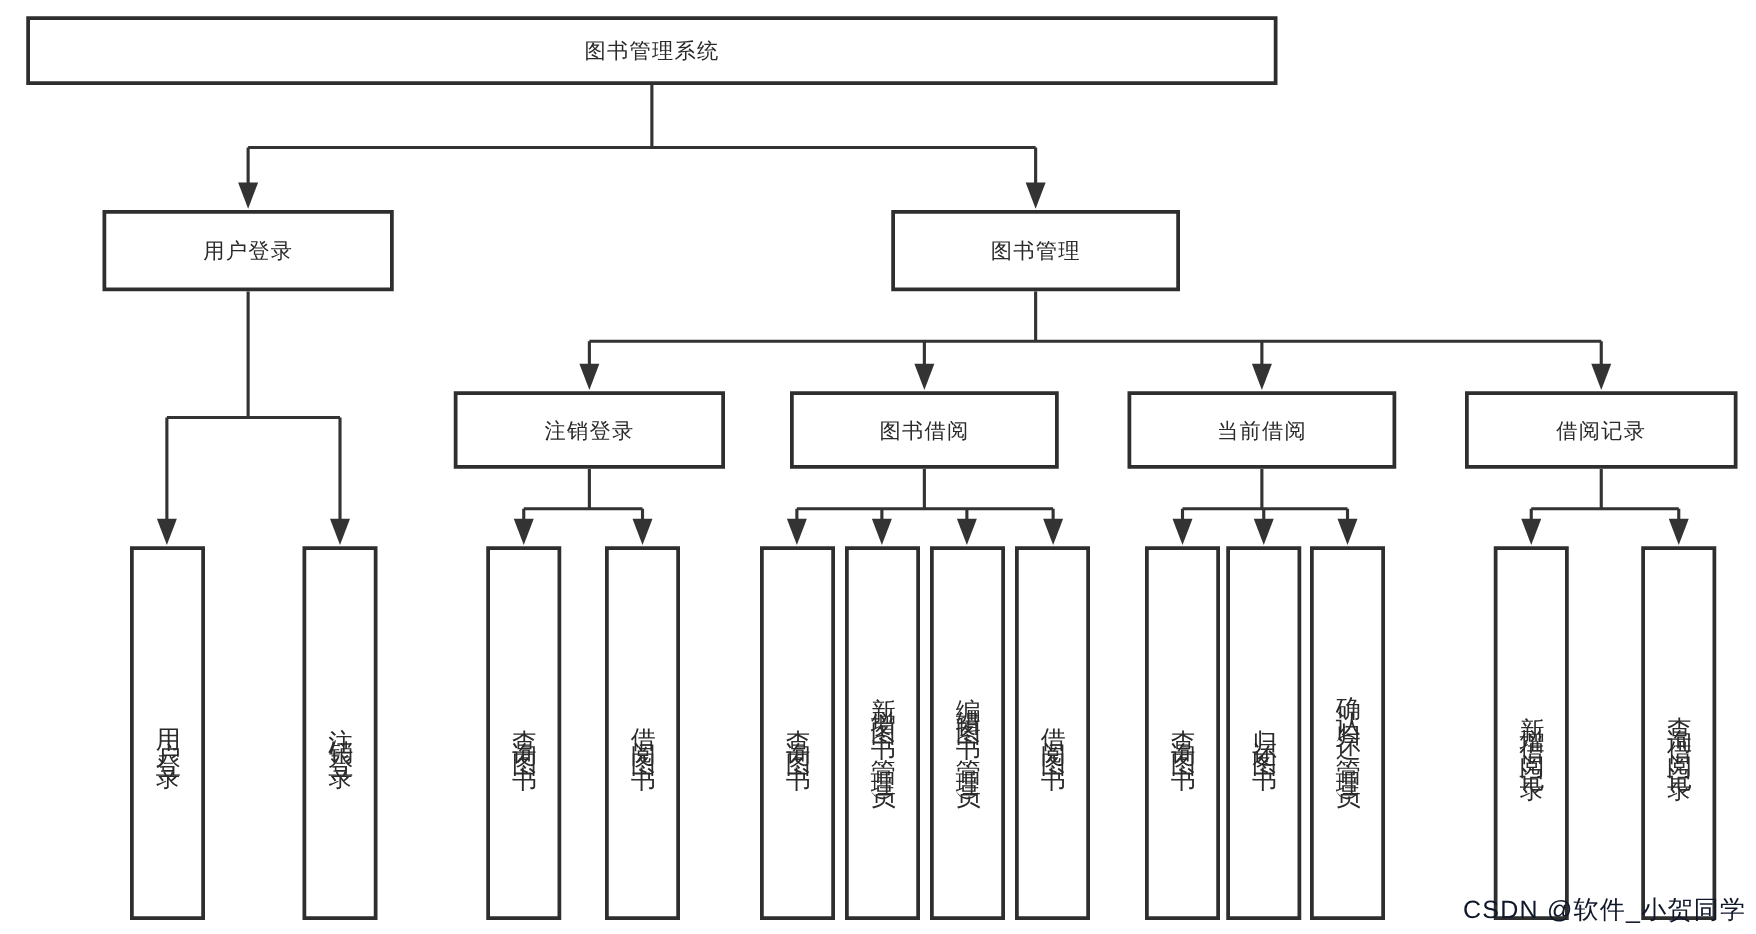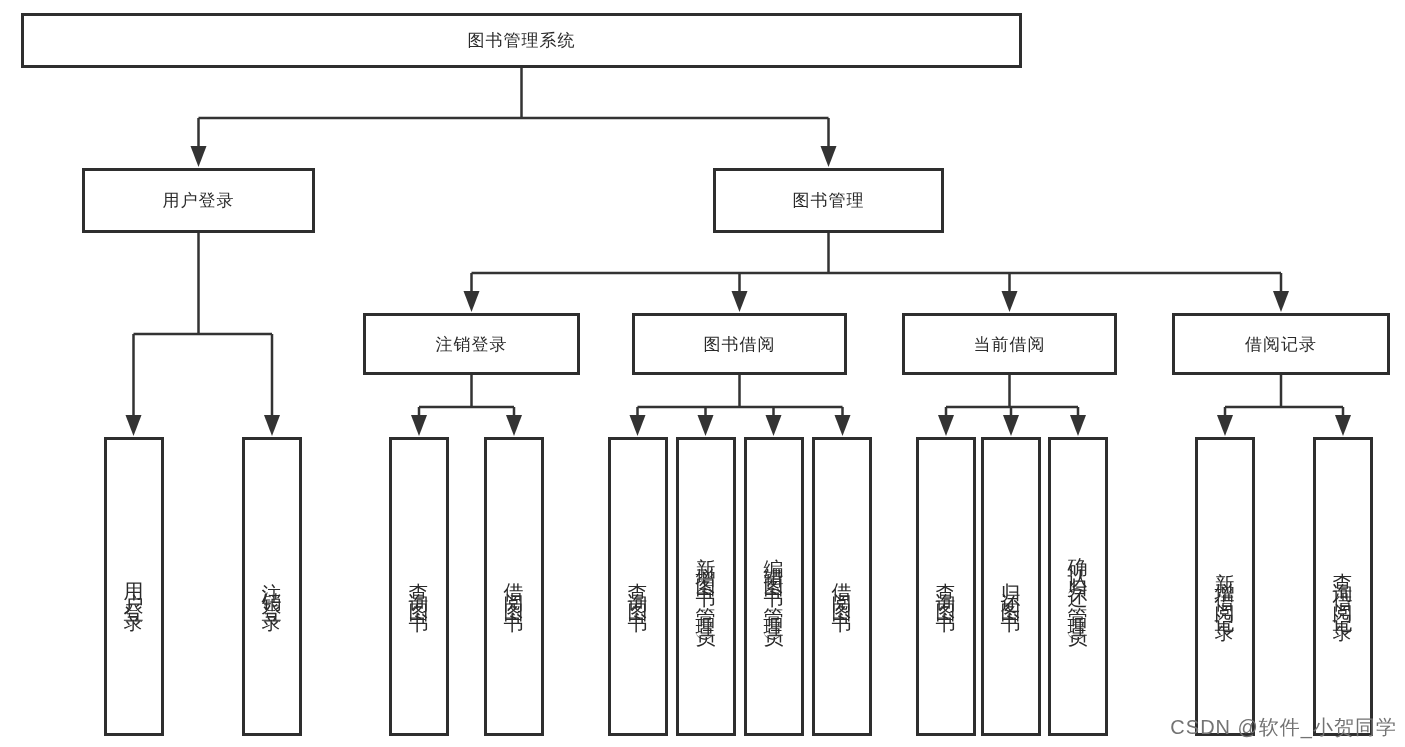--- a/index.html
+++ b/index.html
@@ -27,21 +27,21 @@
     writing-mode:vertical-rl;
     text-orientation:mixed;
     font-size:20px;
     letter-spacing:10px;
     line-height:1.1;
   }
   .watermark{
     position:absolute;
     right:8px;bottom:6px;
     font-size:20px;
-    color:#737373;
+    color:#0f172a;
     letter-spacing:1px;
     white-space:nowrap;
   }
 </style>
 </head>
 <body>
 
 <div id="canvas">
 
   <svg id="connectors" viewBox="0 0 1405 747" xmlns="http://www.w3.org/2000/svg">

